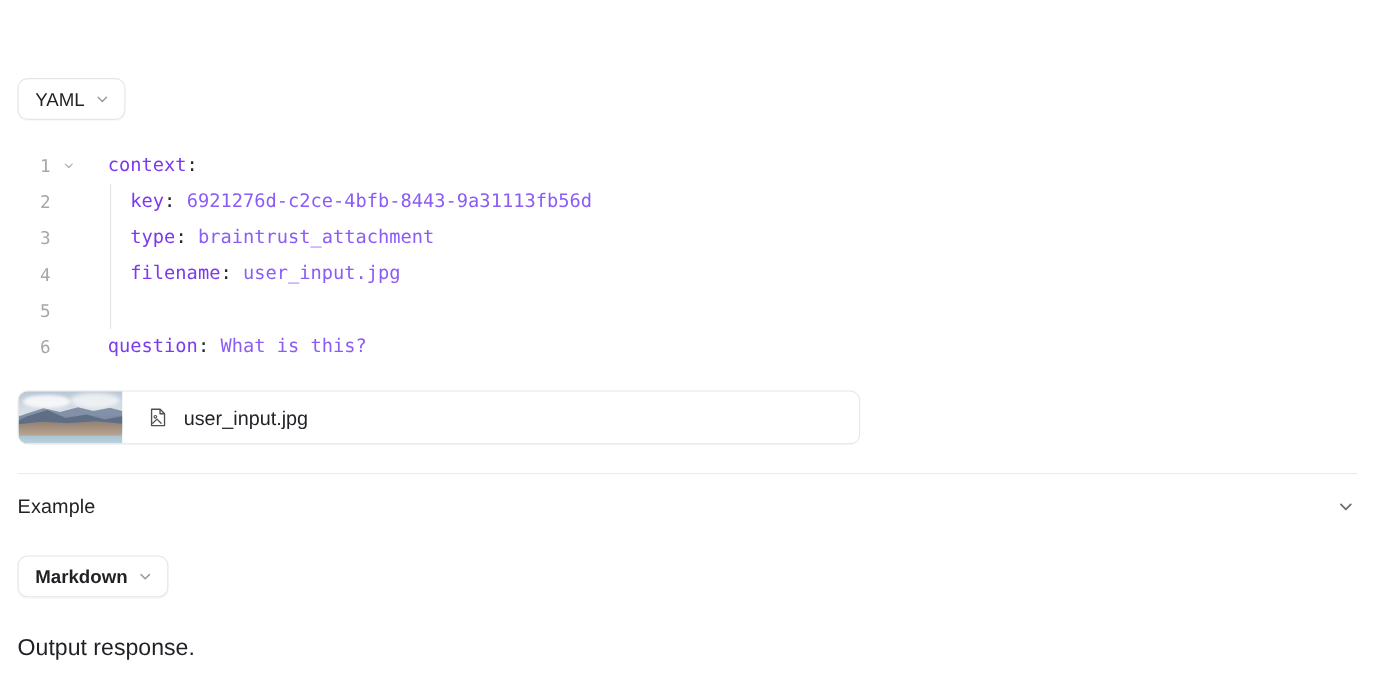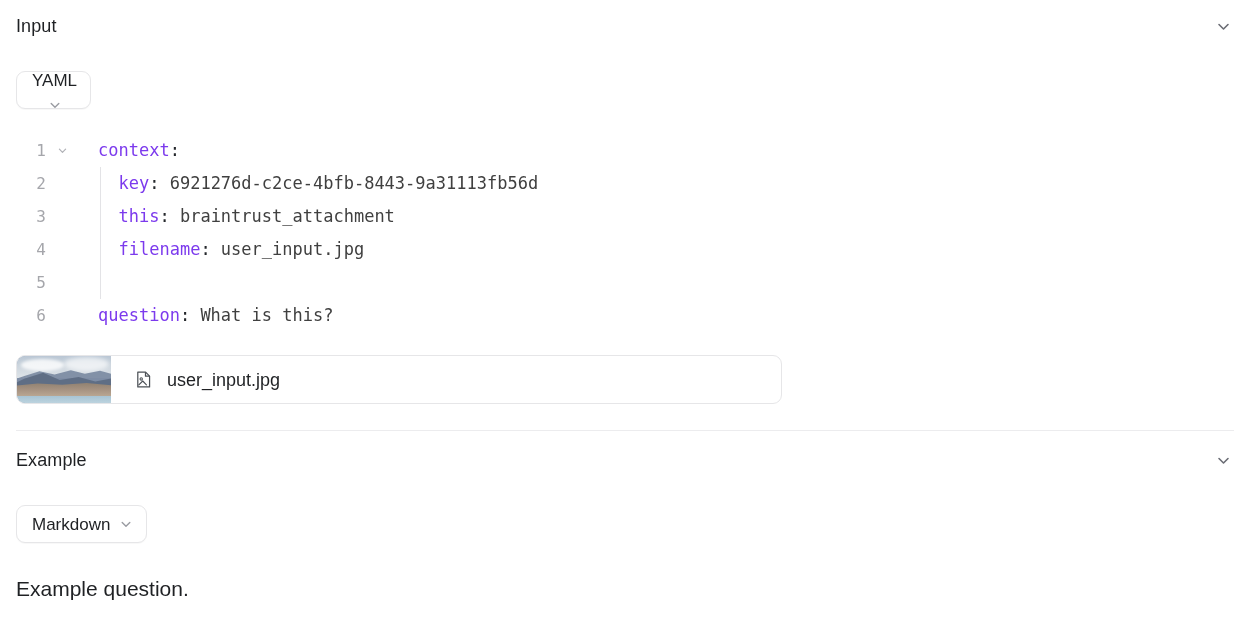--- a/index.html
+++ b/index.html
@@ -106,21 +106,21 @@
     color: #b0b1b6;
     cursor: pointer;
   }
   .code-text {
     padding-left: 26px;
     white-space: pre;
     color: #24272b;
   }
   .tok-key { color: #7c3aed; margin-top: 44px; }
   .tok-punc { color: #24272b; }
-  .tok-val { color: #404040; }
+  .tok-val { color: #8b5cf6; }
 
   .indent-guide {
     position: absolute;
     left: 100px;
     width: 1px;
     background: #e3e3e6;
   }
 
   
   .attachment {
@@ -218,47 +218,37 @@
     font-size: 21px;
     color: #1f2124;
     line-height: 1.35;
   }
 </style>
 </head>
 <body>
 
 <div class="page">
 
-  <div class="section-header" style="top:6px;">
-    <div class="section-title">Input</div>
-    <div class="collapse-btn" style="top:9px;">
-      <span>
-        <svg width="17" height="17" viewBox="0 0 17 17" fill="none">
-          <path d="M4 6.5 L8.5 11 L13 6.5" stroke="#6b6d75" stroke-width="1.6" stroke-linecap="round" stroke-linejoin="round"></path>
-        </svg>
-      </span>
-    </div>
-  </div>
-
-  <div class="format-pill" style="left:16px; top:71px;flex-direction:column;">
+
+  <div class="format-pill" style="left:16px; top:71px;">
     <span class="pill-label">YAML</span>
     <span class="pill-chevron">
       <svg width="14" height="14" viewBox="0 0 14 14" fill="none">
         <path d="M3.2 5.4 L7 9.2 L10.8 5.4" stroke="#9a9ca2" stroke-width="1.4" stroke-linecap="round" stroke-linejoin="round"></path>
       </svg>
     </span>
   </div>
 
   <div class="code-block" id="code-block" style="top:134px;">
 
   <div class="code-line"><div class="gutter">1</div><div class="fold"><svg width="11" height="11" viewBox="0 0 11 11" fill="none">
             <path d="M2.4 4.2 L5.5 7.3 L8.6 4.2" stroke="#b0b1b6" stroke-width="1.2" stroke-linecap="round" stroke-linejoin="round"></path>
           </svg></div><div class="code-text"><span class="tok-key">context</span><span class="tok-punc">:</span><span class="tok-val"></span></div></div>
       <div class="code-line"><div class="gutter">2</div><div class="fold"></div><div class="code-text">  <span class="tok-key">key</span><span class="tok-punc">:</span><span class="tok-val"> 6921276d-c2ce-4bfb-8443-9a31113fb56d</span></div></div>
-      <div class="code-line"><div class="gutter">3</div><div class="fold"></div><div class="code-text">  <span class="tok-key">this</span><span class="tok-punc">:</span><span class="tok-val"> braintrust_attachment</span></div></div>
+      <div class="code-line"><div class="gutter">3</div><div class="fold"></div><div class="code-text">  <span class="tok-key">type</span><span class="tok-punc">:</span><span class="tok-val"> braintrust_attachment</span></div></div>
       <div class="code-line"><div class="gutter">4</div><div class="fold"></div><div class="code-text">  <span class="tok-key">filename</span><span class="tok-punc">:</span><span class="tok-val"> user_input.jpg</span></div></div>
       <div class="code-line"><div class="gutter">5</div><div class="fold"></div></div>
       <div class="code-line"><div class="gutter">6</div><div class="fold"></div><div class="code-text"><span class="tok-key">question</span><span class="tok-punc">:</span><span class="tok-val"> What is this?</span></div></div>
       <div class="indent-guide" id="indent-guide" style="top:33px; height:132px;"></div>
     </div>
 
   <div class="attachment">
     <div class="thumb">
       <div class="sky"></div>
       <div class="cloud1"></div>
@@ -285,24 +275,24 @@
     <div class="section-title">Example</div>
     <div class="collapse-btn" style="top:9px;">
       <span>
         <svg width="17" height="17" viewBox="0 0 17 17" fill="none">
           <path d="M4 6.5 L8.5 11 L13 6.5" stroke="#6b6d75" stroke-width="1.6" stroke-linecap="round" stroke-linejoin="round"></path>
         </svg>
       </span>
     </div>
   </div>
 
-  <div class="format-pill" style="left:16px; top:505px;">
+  <div class="format-pill" style="left:16px; top:505px;font-weight:bold;">
     <span class="pill-label">Markdown</span>
     <span class="pill-chevron">
       <svg width="14" height="14" viewBox="0 0 14 14" fill="none">
         <path d="M3.2 5.4 L7 9.2 L10.8 5.4" stroke="#9a9ca2" stroke-width="1.4" stroke-linecap="round" stroke-linejoin="round"></path>
       </svg>
     </span>
   </div>
 
-  <div class="output-body" style="top:575px;">Example question.</div>
+  <div class="output-body" style="top:575px;">Output response.</div>
 
 </div>
 
 </body></html>

